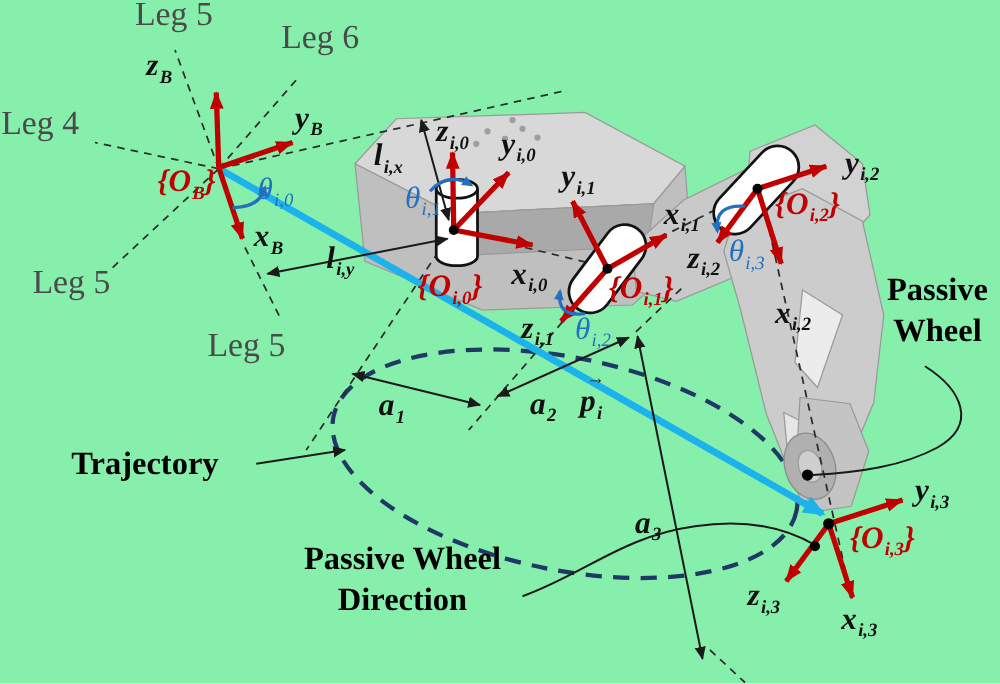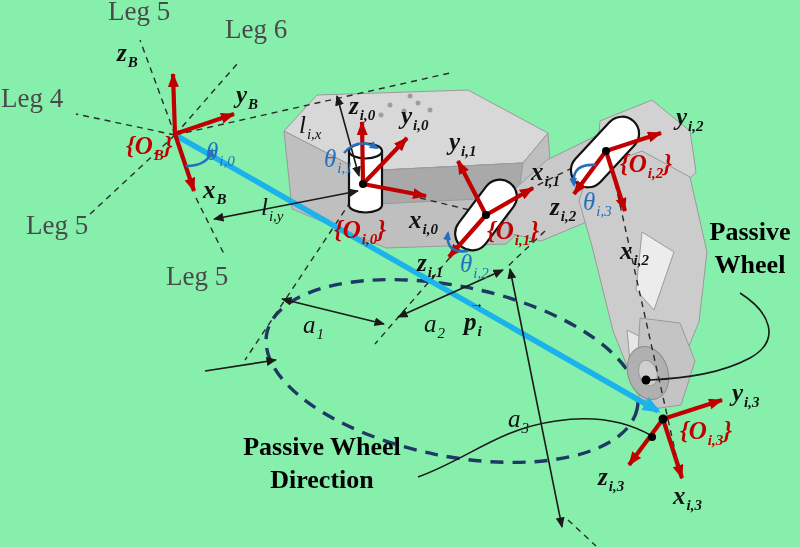--- a/index.html
+++ b/index.html
@@ -5,21 +5,21 @@
   html,body{margin:0;padding:0;background:#fff;}
   #fig{position:relative;width:800px;height:547px;background:#86efac;overflow:hidden;
        font-family:"Liberation Serif",serif;}
   #fig svg{position:absolute;left:0;top:0;}
   .leg{position:absolute;font-size:27px;color:#4A4A4A;white-space:nowrap;line-height:1;}
   .leg.dark{color:#262626;}
   .leg .iv{font-style:italic;}
   .m{position:absolute;font-size:25px;font-style:italic;font-weight:bold;color:#111;
      white-space:nowrap;line-height:1;}
   .m sub{font-size:0.60em;font-style:italic;vertical-align:-0.40em;margin-left:1px;}
-  .m.thin{font-weight:normal;}
+  .m.thin{font-weight:bold;}
   .m.red{color:#C00000;}
   .m.blue{color:#2470BE;font-weight:normal;}
   .m .vec{position:absolute;top:-13px;left:5px;font-size:15px;font-style:normal;font-weight:bold;}
   .ann{position:absolute;font-weight:bold;font-size:26px;color:#000;line-height:1.25;
        white-space:nowrap;}
   .ann.center{text-align:center;white-space:normal;}
 </style>
 </head>
 <body>
 
@@ -159,33 +159,34 @@
 
 <span class="m" style="left:449px;top:129px"><span>y</span><sub>i,1</sub></span>
 <span class="m" style="left:531px;top:159px"><span>x</span><sub>i,1</sub></span>
 <span class="m" style="left:417px;top:250px"><span>z</span><sub>i,1</sub></span>
 <span class="m blue" style="left:460px;top:251px"><span>θ</span><sub>i,2</sub></span>
 <span class="m red" style="left:487px;top:218px"><span>{O</span><sub>i,1</sub><span>}</span></span>
 
 <span class="m" style="left:550px;top:194px"><span>z</span><sub>i,2</sub></span>
 <span class="m blue" style="left:583px;top:189px"><span>θ</span><sub>i,3</sub></span>
 <span class="m red" style="left:620px;top:151px"><span>{O</span><sub>i,2</sub><span>}</span></span>
-<span class="m" style="left:676px;top:104px"><span>y</span><sub>i,2</sub></span>
+<span class="m" style="left:676px;top:118px"><span>y</span><sub>i,2</sub></span>
 <span class="m" style="left:620px;top:238px"><span>x</span><sub>i,2</sub></span>
 
 <span class="m thin" style="left:303px;top:312px"><span>a</span><sub>1</sub></span>
 <span class="m thin" style="left:424px;top:311px"><span>a</span><sub>2</sub></span>
 <span class="m" style="left:464px;top:309px"><span class="vec">→</span><span>p</span><sub>i</sub></span>
 <span class="m thin" style="left:508px;top:406px"><span>a</span><sub>3</sub></span>
 
 <span class="m red" style="left:680px;top:418px"><span>{O</span><sub>i,3</sub><span>}</span></span>
 <span class="m" style="left:732px;top:380px"><span>y</span><sub>i,3</sub></span>
 <span class="m" style="left:598px;top:464px"><span>z</span><sub>i,3</sub></span>
 <span class="m" style="left:673px;top:483px"><span>x</span><sub>i,3</sub></span>
 
+<span class="ann" style="left:57px;top:355px">Trajectory</span>
 <div class="ann center" style="left:701px;top:216px;width:98px;position:absolute">
   <div>Passive</div>
   <div>Wheel</div>
 </div>
 <div class="ann center" style="left:205px;top:431px;width:234px;position:absolute">
   <div>Passive Wheel</div>
   <div>Direction</div>
 </div>
 
 </div>

